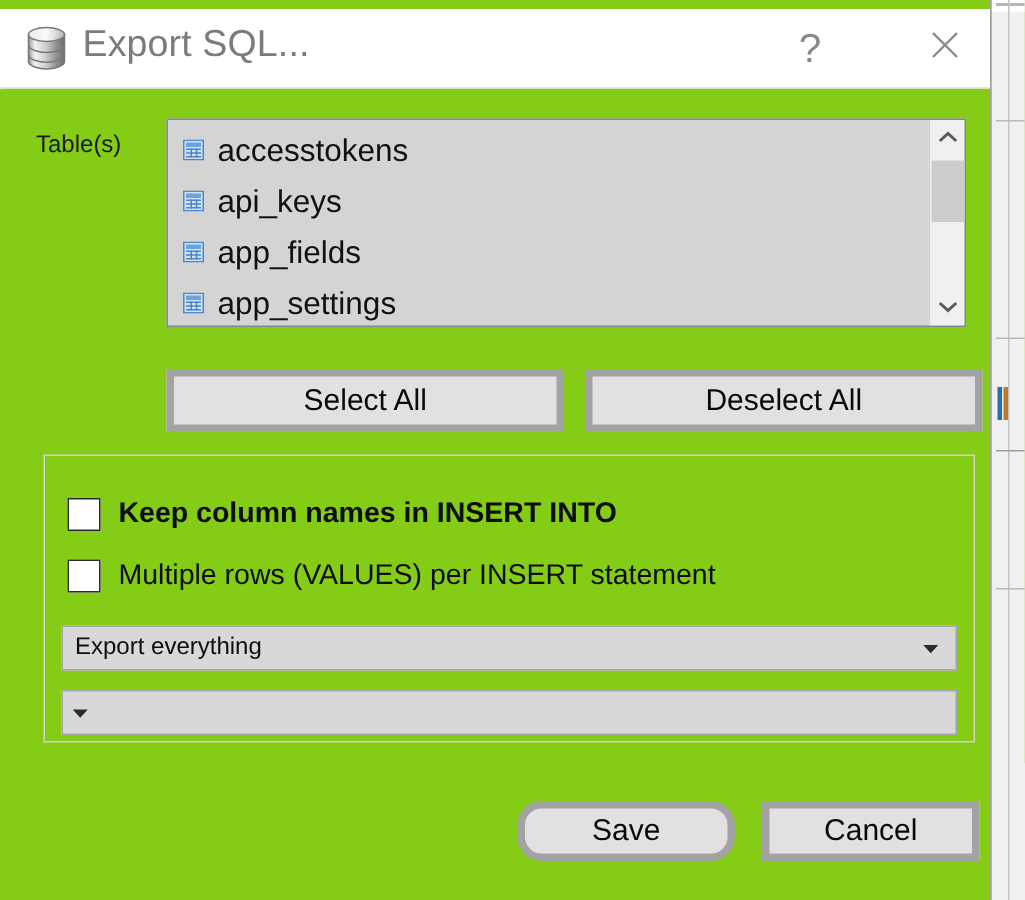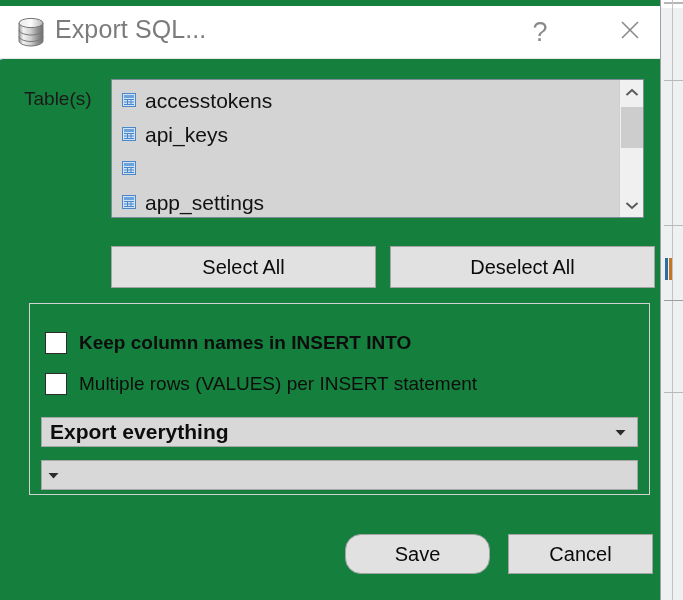--- a/index.html
+++ b/index.html
@@ -54,21 +54,21 @@
     position: absolute;
     background: #c07828;
   }
 
   
   #dialog {
     position: absolute;
     left: 0; top: 0;
     width: 661px;
     height: 600px;
-    background: #15803d;
+    background: #84cc16;
     border-right: 1px solid #a0a0a0;
     box-sizing: border-box;
   }
   .dlg-left-accent {
     position: absolute;
     left: 0; top: 8px;
     width: 2px; height: 52px;
     background: #8ab4dd;
   }
 
@@ -110,21 +110,21 @@
   #content {
     position: absolute;
     left: 0; top: 59px;
     width: 660px;
     height: 541px;
   }
 
   #tables-label {
     position: absolute;
     left: 24px; top: 29px;
-    font-size: 19px;
+    font-size: 16px;
     color: #1a1a1a;
   }
 
   
   #listbox {
     position: absolute;
     left: 111px; top: 20px;
     width: 533px; height: 139px;
     background: #d4d4d4;
     border: 1px solid #7d8b99;
@@ -179,21 +179,21 @@
     position: absolute;
     left: 1px; top: 27px;
     width: 22px; height: 41px;
     background: #cdcdcd;
   }
 
   
   .btn {
     position: absolute;
     background: #e1e1e1;
-    border: 1px solid #a3a3a3;
+    border: 5px solid #a3a3a3;
     box-sizing: border-box;
     display: flex;
     align-items: center;
     justify-content: center;
     font-size: 20px;
     color: #0a0a0a;
     font-family: "Liberation Sans", sans-serif;
     padding: 0;
   }
   #btn-select-all  { left: 111px;  top: 187px; width: 265px; height: 42px; }
@@ -246,27 +246,26 @@
     width: 597px; height: 30px;
     background: #d8d8d8;
     border: 1px solid #a6a6a6;
     box-sizing: border-box;
     display: flex;
     align-items: center;
   }
   #combo-0 { top: 358px; }
   #combo-1 { top: 401px; }
   .combo-text {
-    font-size: 21px;
+    font-size: 16px;
     color: #0d0d0d;
     padding-left: 8px;
     white-space: nowrap;
     flex: 1 1 auto;
     overflow: hidden;
-    font-weight: bold;
   }
   .combo-arrow {
     flex: 0 0 22px;
     display: flex;
     align-items: center;
     justify-content: center;
     padding-right: 6px;
   }
 </style>
 </head>
@@ -375,20 +374,21 @@
             <svg width="14" height="14" viewBox="0 0 14 14">
               <rect x="0.5" y="0.5" width="13" height="13" fill="#cfe3f5" stroke="#4a86c8" stroke-width="1"></rect>
               <rect x="2" y="2" width="10" height="3" fill="#6ba3da"></rect>
               <line x1="2" y1="6.5" x2="12" y2="6.5" stroke="#4a86c8" stroke-width="1"></line>
               <line x1="2" y1="9" x2="12" y2="9" stroke="#4a86c8" stroke-width="1"></line>
               <line x1="2" y1="11.5" x2="12" y2="11.5" stroke="#4a86c8" stroke-width="1"></line>
               <line x1="5.5" y1="6" x2="5.5" y2="12" stroke="#4a86c8" stroke-width="1"></line>
               <line x1="9" y1="6" x2="9" y2="12" stroke="#4a86c8" stroke-width="1"></line>
             </svg>
           </span>
+          <span class="li-label">app_fields</span>
         </div>
 
         <div class="list-item">
           <span class="tbl-icon">
             <svg width="14" height="14" viewBox="0 0 14 14">
               <rect x="0.5" y="0.5" width="13" height="13" fill="#cfe3f5" stroke="#4a86c8" stroke-width="1"></rect>
               <rect x="2" y="2" width="10" height="3" fill="#6ba3da"></rect>
               <line x1="2" y1="6.5" x2="12" y2="6.5" stroke="#4a86c8" stroke-width="1"></line>
               <line x1="2" y1="9" x2="12" y2="9" stroke="#4a86c8" stroke-width="1"></line>
               <line x1="2" y1="11.5" x2="12" y2="11.5" stroke="#4a86c8" stroke-width="1"></line>

